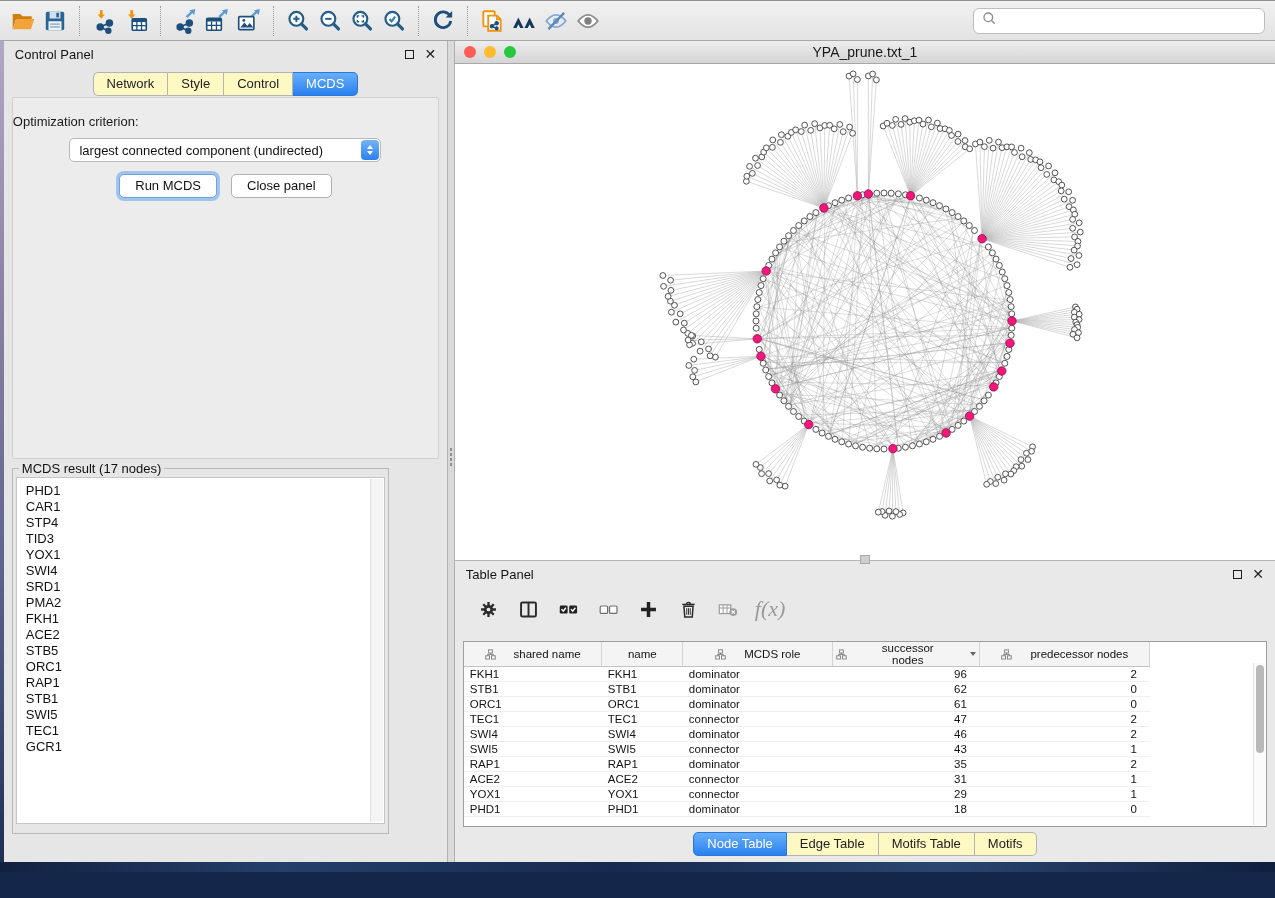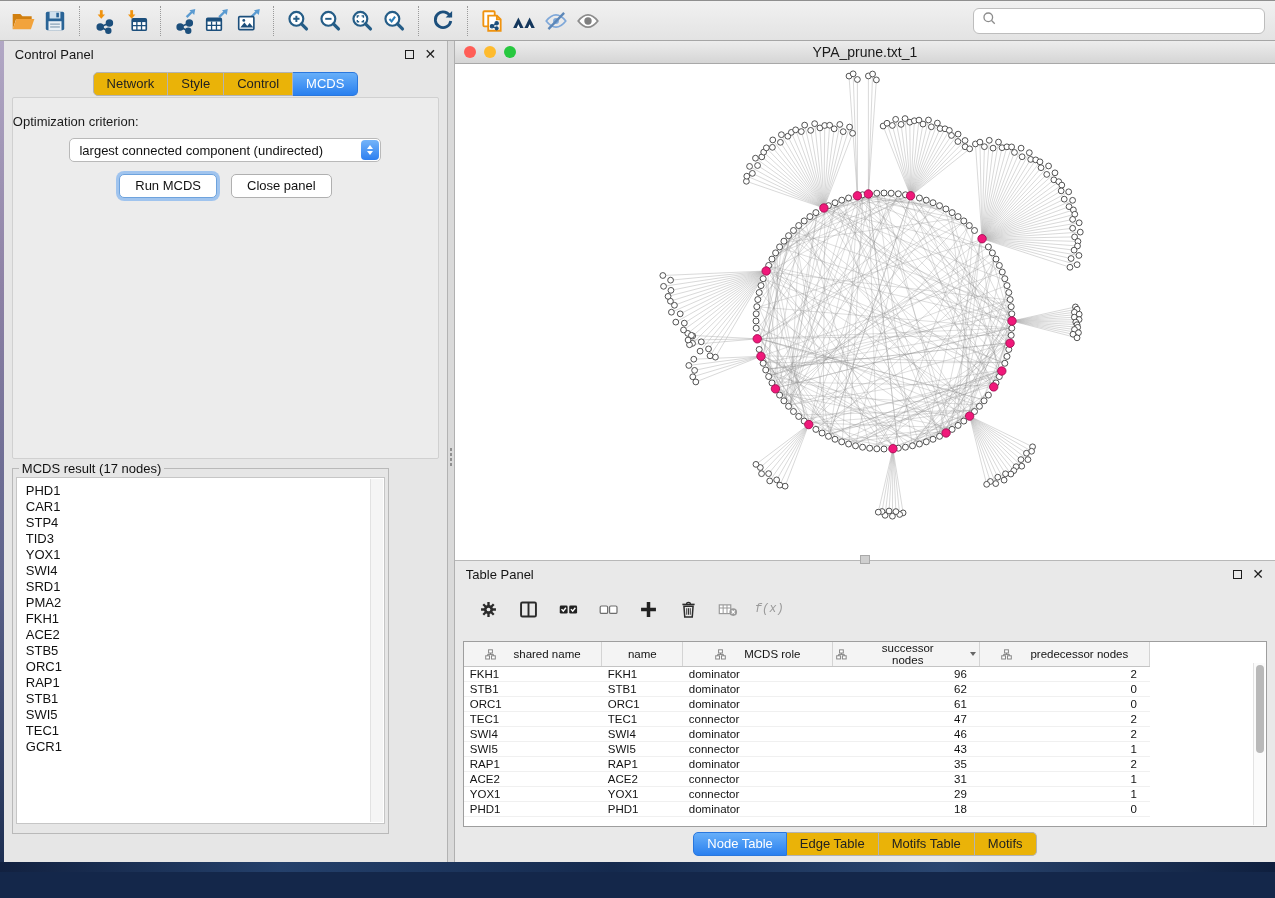--- a/index.html
+++ b/index.html
@@ -22,21 +22,21 @@
   .main { flex:0 0 821px; height:821px; display:flex; }
   .left-strip { width:4px; background:linear-gradient(#b2a8c5 0%,#8d81a5 30%,#5d638b 65%,#1d2f52 100%); }
 
   
   .control-panel { width:468px; background:#e6e6e6; position:relative; border-right:1px solid #b2b2b2; }
   .panel-titlebar { height:26px; display:flex; align-items:center; padding:0 11px; font-size:13px; color:#151515; }
   .win-btns { margin-left:auto; display:flex; gap:10px; align-items:center; }
   .float-icon { width:9px; height:9px; border:1.5px solid #1c1c1c; }
   .close-icon { font-weight:bold; font-size:14px; line-height:10px; color:#1c1c1c; }
   .seg { display:inline-flex; }
-  .seg-tab { font-size:13px; padding:3px 13px 4px; background:#eab308; border:1px solid #b3b3b3; border-left:none; color:#222; white-space:nowrap; }
+  .seg-tab { font-size:13px; padding:3px 13px 4px; background:#fef9c3; border:1px solid #b3b3b3; border-left:none; color:#222; white-space:nowrap; }
   .seg-tab:first-child { border-left:1px solid #b3b3b3; border-radius:5px 0 0 5px; }
   .seg-tab:last-child { border-radius:0 5px 5px 0; }
   .seg-tab.active { background:linear-gradient(#67aff9,#2a80ef); color:#fff; border-color:#2a77dd; }
   .cp-tabs { position:absolute; left:0; right:0; top:31px; display:flex; justify-content:center; }
   .cp-inner { position:absolute; left:8px; right:8px; top:56px; height:362px; background:#ececec;
     border:1px solid #d0d0d0; border-radius:2px; }
   .opt-label { text-align:left; margin-top:16px; font-size:13px; color:#1a1a1a; }
   .dropdown { margin:9px auto 0; width:312px; height:24px; background:#fff; border:1px solid #b9b9b9;
     border-radius:5px; display:flex; align-items:center; position:relative; font-size:13px; padding-left:9px; color:#111; }
   .stepper { position:absolute; right:1px; top:1px; bottom:1px; width:18px; border-radius:4px;
@@ -64,21 +64,21 @@
   .light { width:12px; height:12px; border-radius:50%; }
   .net-title { position:absolute; left:0; right:0; text-align:center; font-size:14px; color:#1a1a1a; }
   .net-canvas { flex:1; position:relative; background:#fff; }
   #network-svg { position:absolute; left:0; top:0; }
 
   
   .table-panel { height:302px; flex:0 0 302px; background:#e9e9e9; position:relative; border-top:1px solid #b8b8b8; }
   .splitter-handle { position:absolute; top:-6px; left:50%; margin-left:-5px; width:10px; height:9px; background:#cfcfcf; border:1px solid #a9a9a9; }
   .tp-toolbar { display:flex; align-items:center; gap:13px; padding:6px 0 2px 20px; height:40px; }
   .tp-toolbar .ticon { width:27px; }
-  .fx-label { font-family:Liberation Mono, monospace; font-style:italic; font-size:12px; color:#9a9a9a; }
+  .fx-label { font-family:Liberation Serif, serif; font-style:italic; font-size:22px; color:#9a9a9a; }
   .tp-body { position:absolute; left:8px; right:8px; top:80px; height:186px; background:#fff; border:1px solid #9e9e9e; overflow:hidden; }
   .tp-body table { border-collapse:collapse; table-layout:fixed; width:686px; font-size:11.5px; color:#131313; }
   .tp-body th { height:20px; background:#f4f4f4; border-right:1px solid #d4d4d4; border-bottom:1px solid #c4c4c4;
     font-weight:normal; font-size:11.5px; text-align:center; vertical-align:middle; }
   .tp-body th .hwrap { display:flex; align-items:center; justify-content:center; gap:18px; padding:0 3px; }
   .sort-arrow { width:0; height:0; border-left:3.5px solid transparent; border-right:3.5px solid transparent; border-top:4px solid #666; margin-left:2px; }
   .tp-body td { height:15px; padding:0 6px; border-bottom:1px solid #f0f0f0; white-space:nowrap; overflow:hidden; }
   .tp-body td.num { text-align:right; padding-right:13px; }
   .tp-scroll { position:absolute; top:21px; bottom:1px; right:1px; width:12px; background:#fbfbfb; border-left:1px solid #e3e3e3; }
   .tp-thumb { position:absolute; top:2px; left:1.5px; width:8px; height:88px; background:#b9b9b9; border-radius:5px; }

